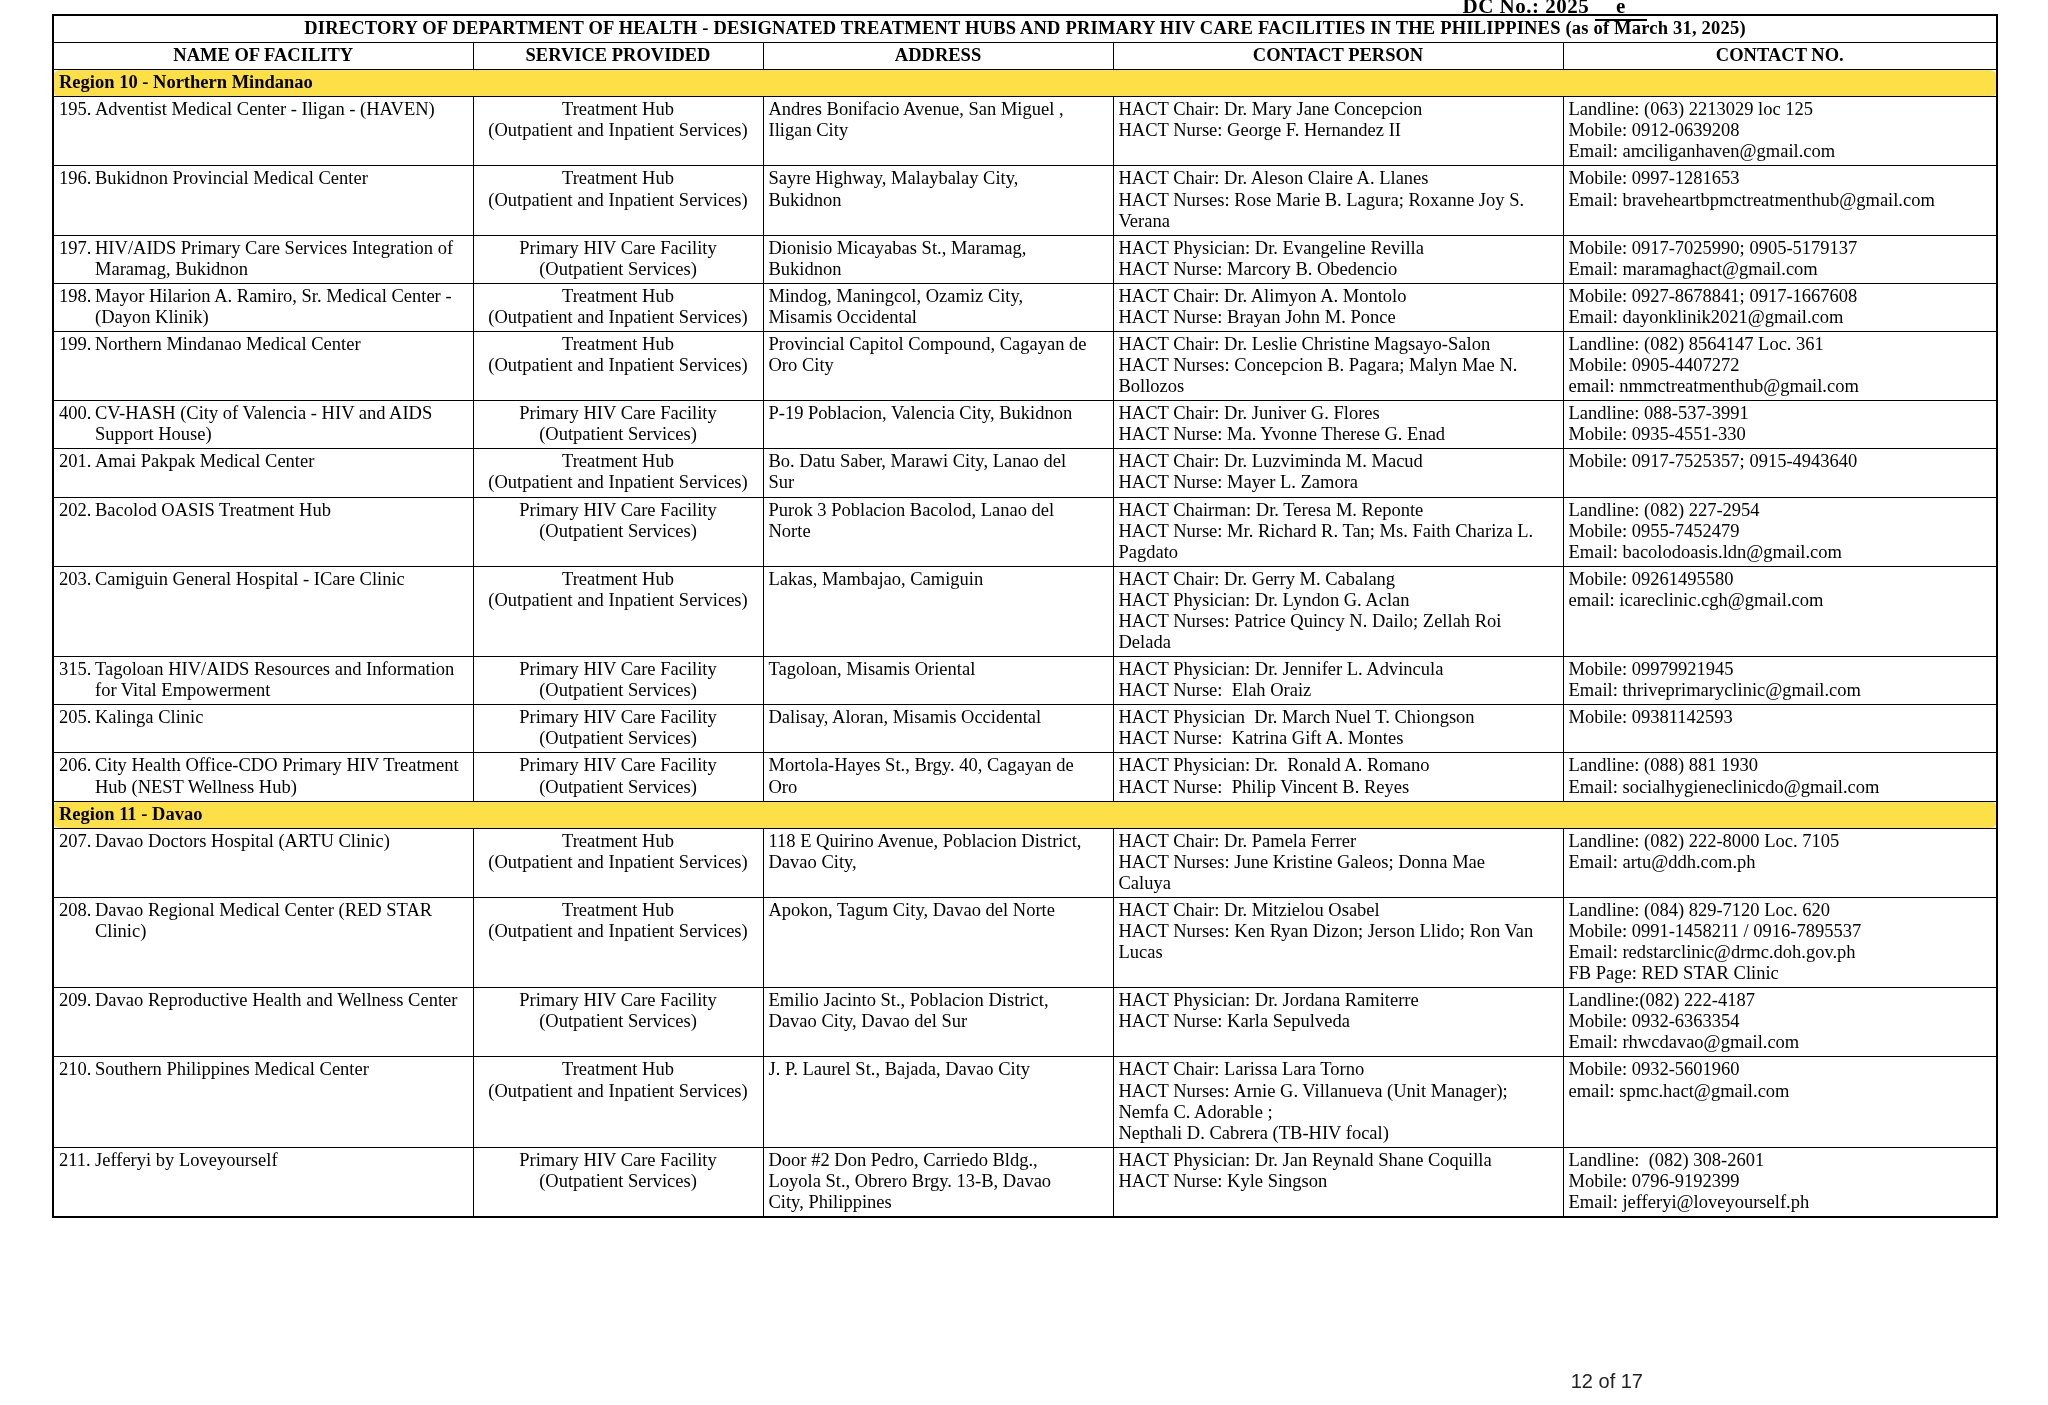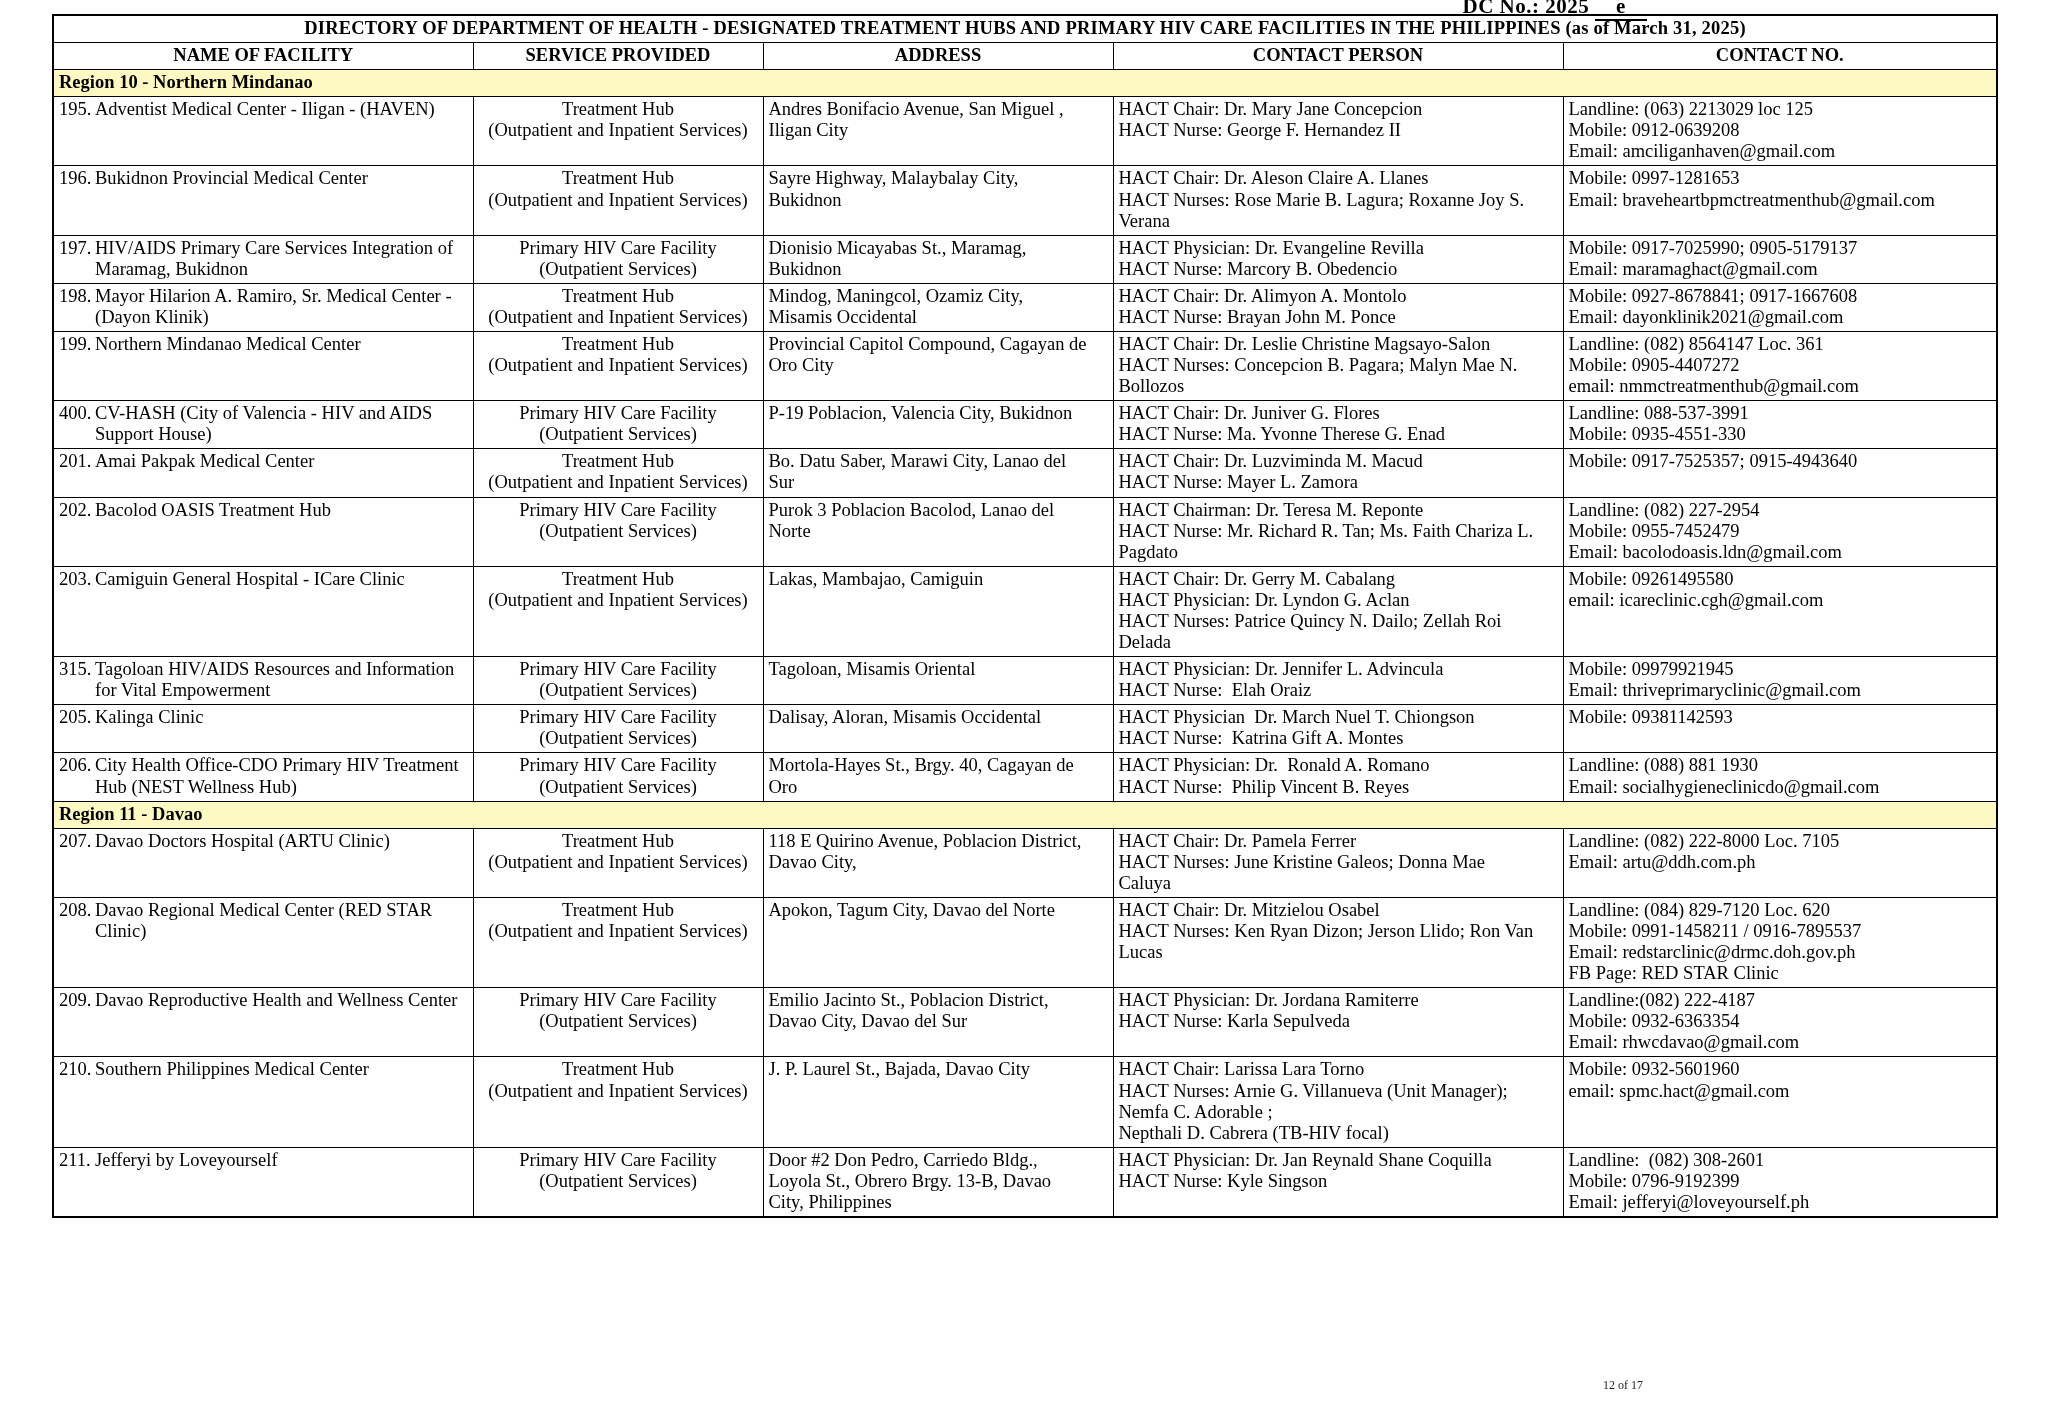--- a/index.html
+++ b/index.html
@@ -62,24 +62,25 @@
     border-bottom: 1px solid #000;
   }
   .head-row th {
     text-align: center;
     font-weight: bold;
     font-size: 20px;
     padding: 8px 4px 9px 4px;
     vertical-align: middle;
   }
   .region-row td {
-    background: #fef9c3;
+    background: #fde047;
     font-weight: bold;
     font-size: 19px;
     padding: 4px 6px 4px 8px;
+    border-radius: 7px;
   }
   .c-name   { width: 420px; }
   .c-serv   { width: 290px; }
   .c-addr   { width: 350px; }
   .c-person { width: 450px; }
   .c-contact{ width: 434px; }
 
   .cell-name {
     padding-left: 8px;
   }
@@ -93,22 +94,22 @@
     left: 0;
     top: 0;
     width: 34px;
   }
   .center { text-align: center; }
   .line { display: block; white-space: pre-wrap; }
   .footer {
     position: absolute;
     right: 56px;
     bottom: 12px;
-    font-family: Liberation Serif, serif;
-    font-size: 12px;
+    font-family: Liberation Sans, sans-serif;
+    font-size: 20px;
     color: #222;
   }
   .tear {
     position: absolute;
     top: 0;
     left: 0;
     width: 2048px;
     height: 10px;
     background: #ffffff;
   }

